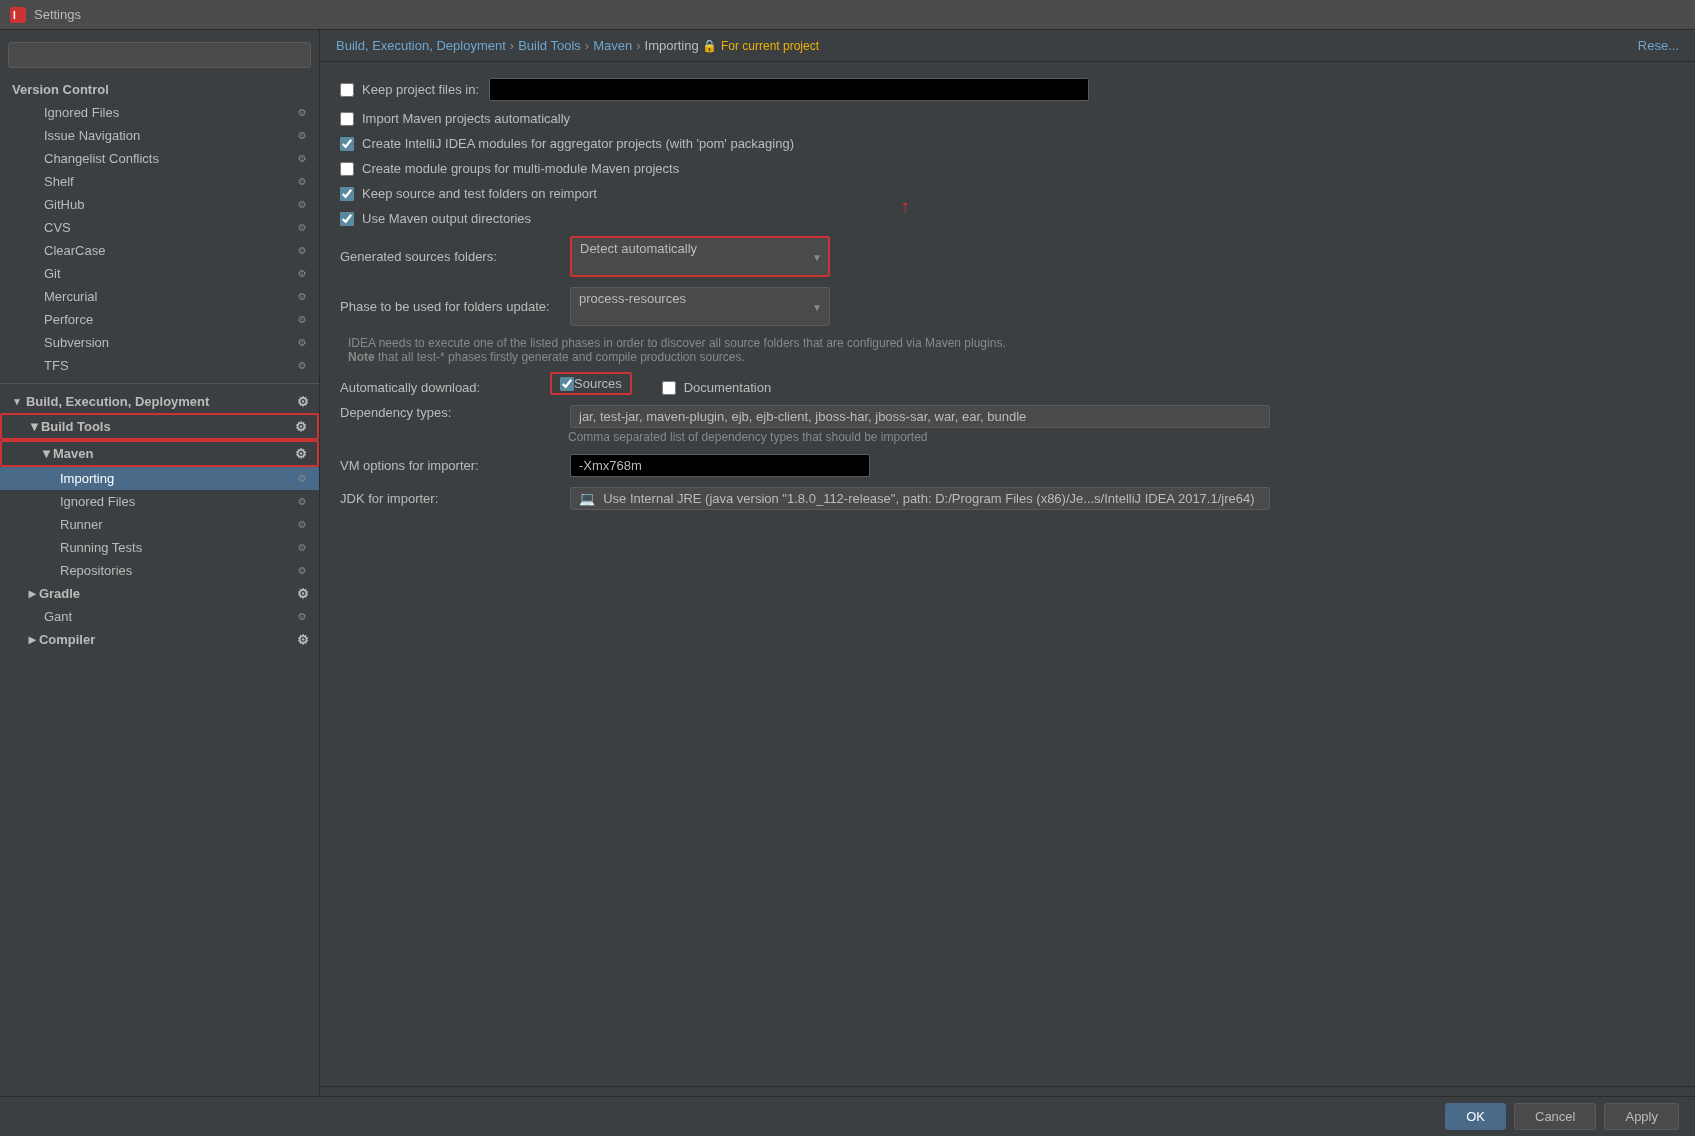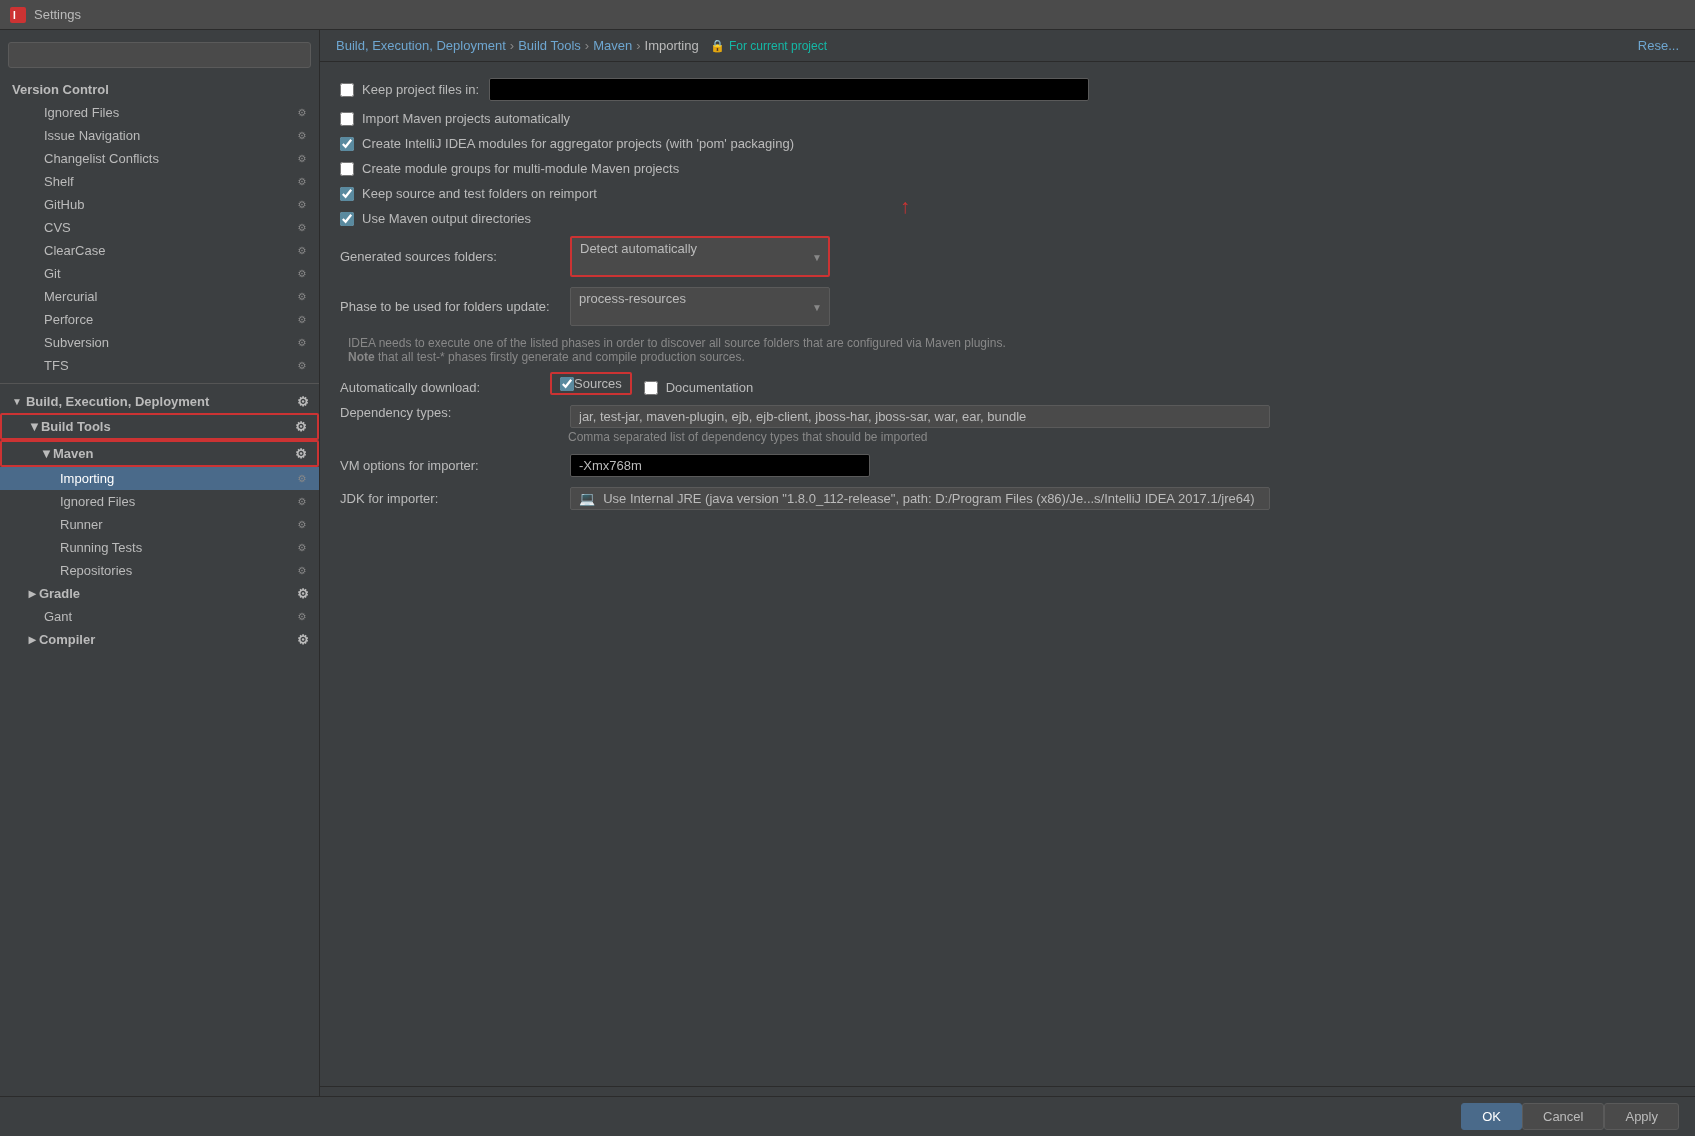--- a/index.html
+++ b/index.html
@@ -158,22 +158,22 @@
       cursor: pointer;
     }
     .breadcrumb-sep {
       color: #888;
       margin: 0 4px;
     }
     .breadcrumb-current {
       color: #bbbbbb;
     }
     .breadcrumb-meta {
-      margin-left: 12px;
-      color: #14b8a6;
+      margin-left: 4px;
+      color: #eab308;
       font-size: 12px;
     }
     .reset-link {
       margin-left: auto;
       color: #6ea6d0;
       cursor: pointer;
       font-size: 13px;
     }
 
     
@@ -334,20 +334,21 @@
 
     
     .bottom-bar {
       height: 40px;
       background: #3c3f41;
       border-top: 1px solid #2b2b2b;
       display: flex;
       align-items: center;
       justify-content: flex-end;
       padding: 0 16px;
+      gap: 8px;
     }
     .btn {
       padding: 5px 20px;
       border-radius: 3px;
       cursor: pointer;
       font-size: 13px;
       border: 1px solid #5a5a5a;
     }
     .btn-primary {
       background: #4a6a8a;
@@ -593,21 +594,21 @@
         IDEA needs to execute one of the listed phases in order to discover all source folders that are configured via Maven plugins.<br>
         <strong>Note</strong> that all test-* phases firstly generate and compile production sources.
       </div>
 
       <div class="auto-download-row">
         <span class="auto-download-label">Automatically download:</span>
         <label class="checkbox-btn">
           <input type="checkbox" checked="" style="">
           <span>Sources</span>
         </label>
-        <label class="checkbox-label" style="margin-left:2px;">
+        <label class="checkbox-label" style="margin-left:20px;">
           <input type="checkbox" style="">
           <span>Documentation</span>
         </label>
       </div>
 
       <div class="dep-types-row">
         <div class="dep-types-field">
           <span class="field-label">Dependency types:</span>
           <input type="text" class="dep-types-input" value="jar, test-jar, maven-plugin, ejb, ejb-client, jboss-har, jboss-sar, war, ear, bundle" style="">
         </div>

